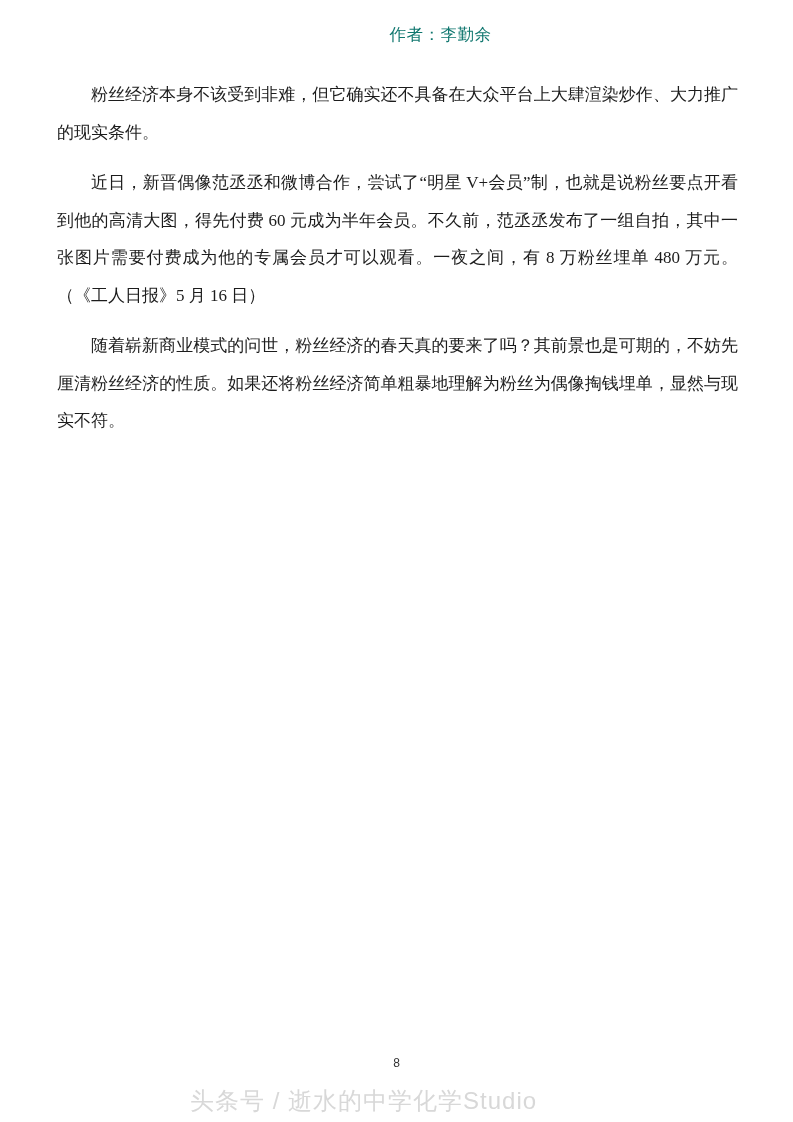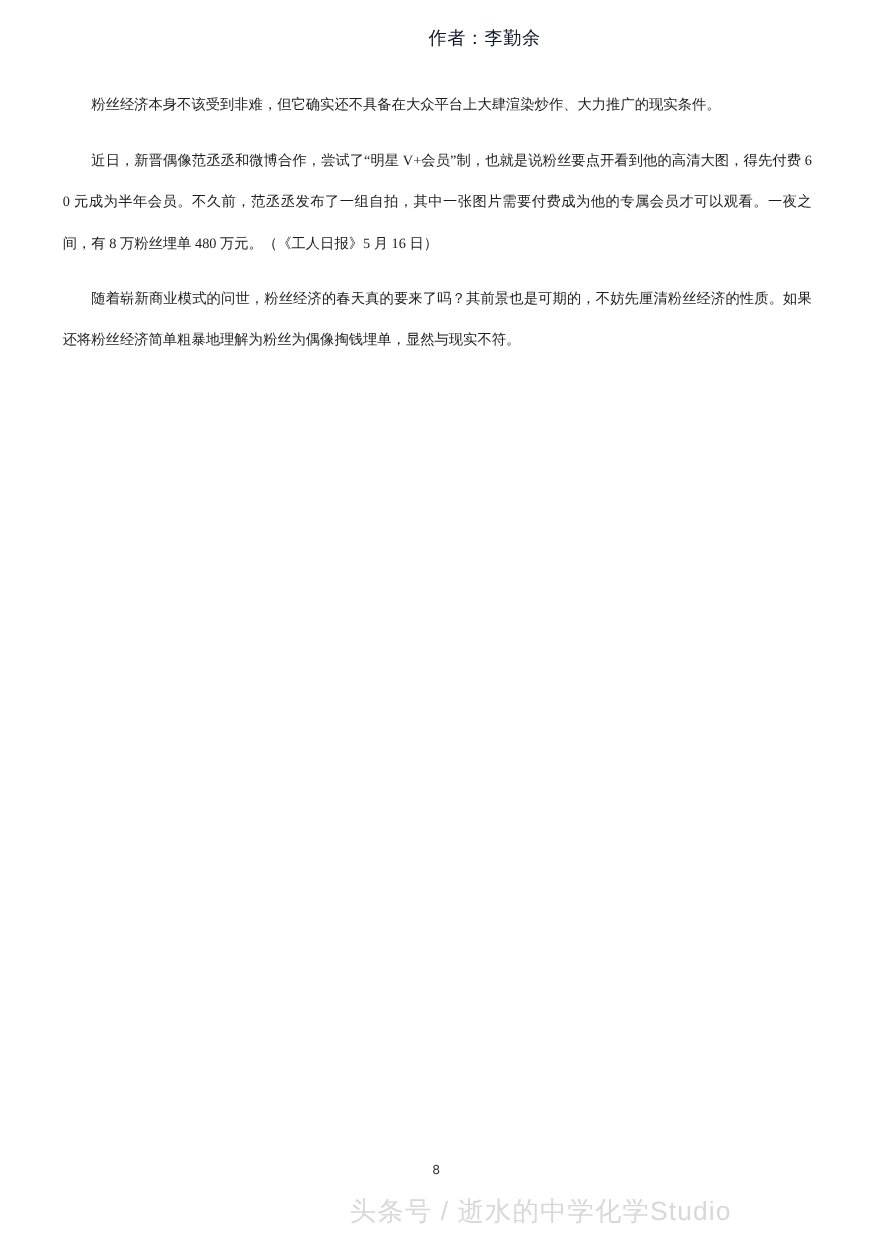--- a/index.html
+++ b/index.html
@@ -30,31 +30,31 @@
     font-weight: bold;
     letter-spacing: 1px;
     color: #000000;
   }
   .doc-author {
     margin: 0;
     padding-top: 24px;
     text-align: center;
     padding-left: 86px;
     font-size: 16.5px;
-    color: #0f172a;
+    color: #0f766e;
     letter-spacing: 0.5px;
   }
   .body-text {
     margin: 0;
     padding-top: 30px;
   }
   .para {
     margin: 0 0 0 0;
     padding-bottom: 13px;
-    font-size: 13px;
+    font-size: 17px;
     line-height: 37.5px;
     text-align: justify;
     text-justify: inter-ideograph;
     text-indent: 2em;
     color: #1c1c1c;
     word-break: break-all;
   }
   .para:last-child {
     padding-bottom: 0;
   }
@@ -66,21 +66,21 @@
     text-align: center;
     font-size: 12px;
     font-family: "Liberation Sans", sans-serif;
     color: #333333;
   }
   .watermark {
     position: absolute;
     left: 0;
     right: 0;
     top: 1085px;
-    text-align: center;
+    text-align: left;
     padding-left: 190px;
     font-size: 24px;
     font-family: "Liberation Sans", "DejaVu Sans", sans-serif;
     color: #d8d8d8;
     letter-spacing: 1px;
     white-space: nowrap;
     user-select: none;
   }
 </style>
 </head>

